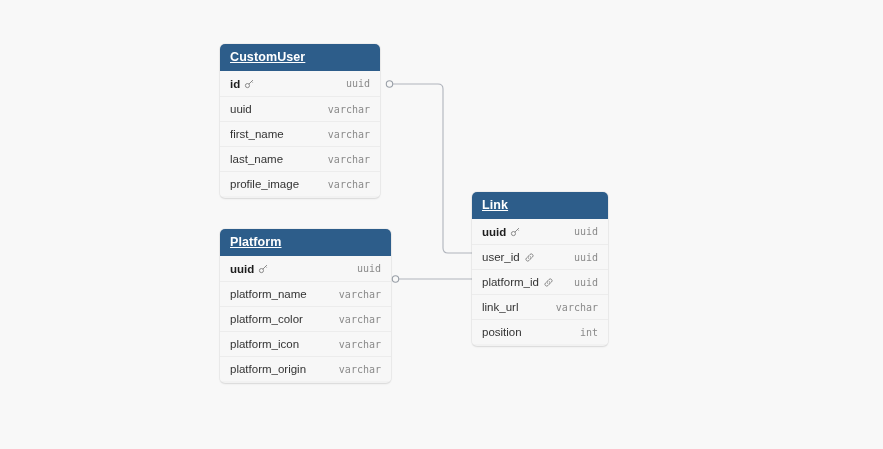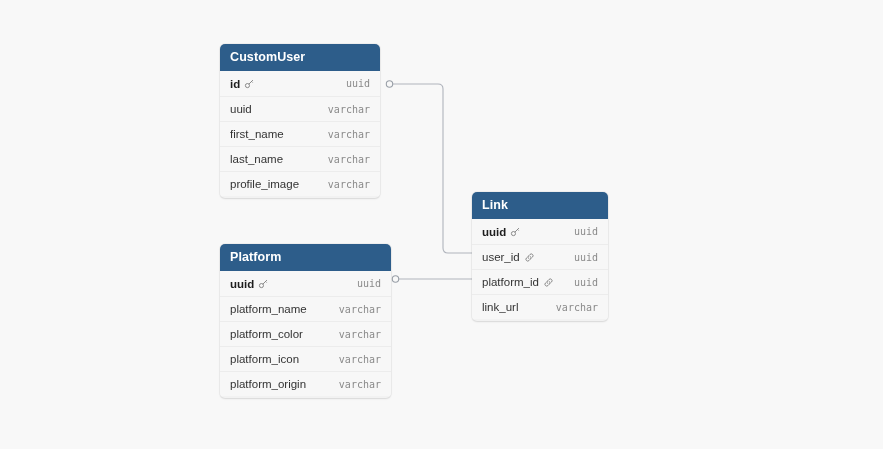--- a/index.html
+++ b/index.html
@@ -44,20 +44,21 @@
     background: #2d5d8a;
     color: #ffffff;
     font-size: 12.5px;
     font-weight: bold;
     letter-spacing: 0.1px;
     height: 27px;
     line-height: 27px;
     padding: 0 10px;
     box-sizing: border-box;
     white-space: nowrap;
+    text-decoration: underline;
   }
 
   .table-body {
     padding: 0 0 2px 0;
   }
 
   .field-row {
     height: 25px;
     display: flex;
     align-items: center;
@@ -98,21 +99,21 @@
     height: 11px;
     line-height: 11px;
     opacity: 0.75;
   }
   .key-icon svg, .fk-icon svg {
     display: block;
   }
 
   
   #node-customuser { left: 220px; top: 44px;  width: 160px; }
-  #node-platform   { left: 220px; top: 244px; width: 171px; }
+  #node-platform   { left: 220px; top: 229px; width: 171px; }
   #node-link       { left: 472px; top: 192px; width: 136px; }
 </style>
 </head>
 <body>
 
 <div id="canvas">
 
   <svg id="edges" viewBox="0 0 883 449" xmlns="http://www.w3.org/2000/svg">
 
     <g>
@@ -267,16 +268,22 @@
           </span>
         </span>
         <span class="field-type">uuid</span>
       </div>
       <div class="field-row">
         <span class="field-name">
           <span>link_url</span>
         </span>
         <span class="field-type">varchar</span>
       </div>
+      <div class="field-row">
+        <span class="field-name">
+          <span>position</span>
+        </span>
+        <span class="field-type">int</span>
+      </div>
     </div>
   </div>
 
 </div>
 
 </body></html>

